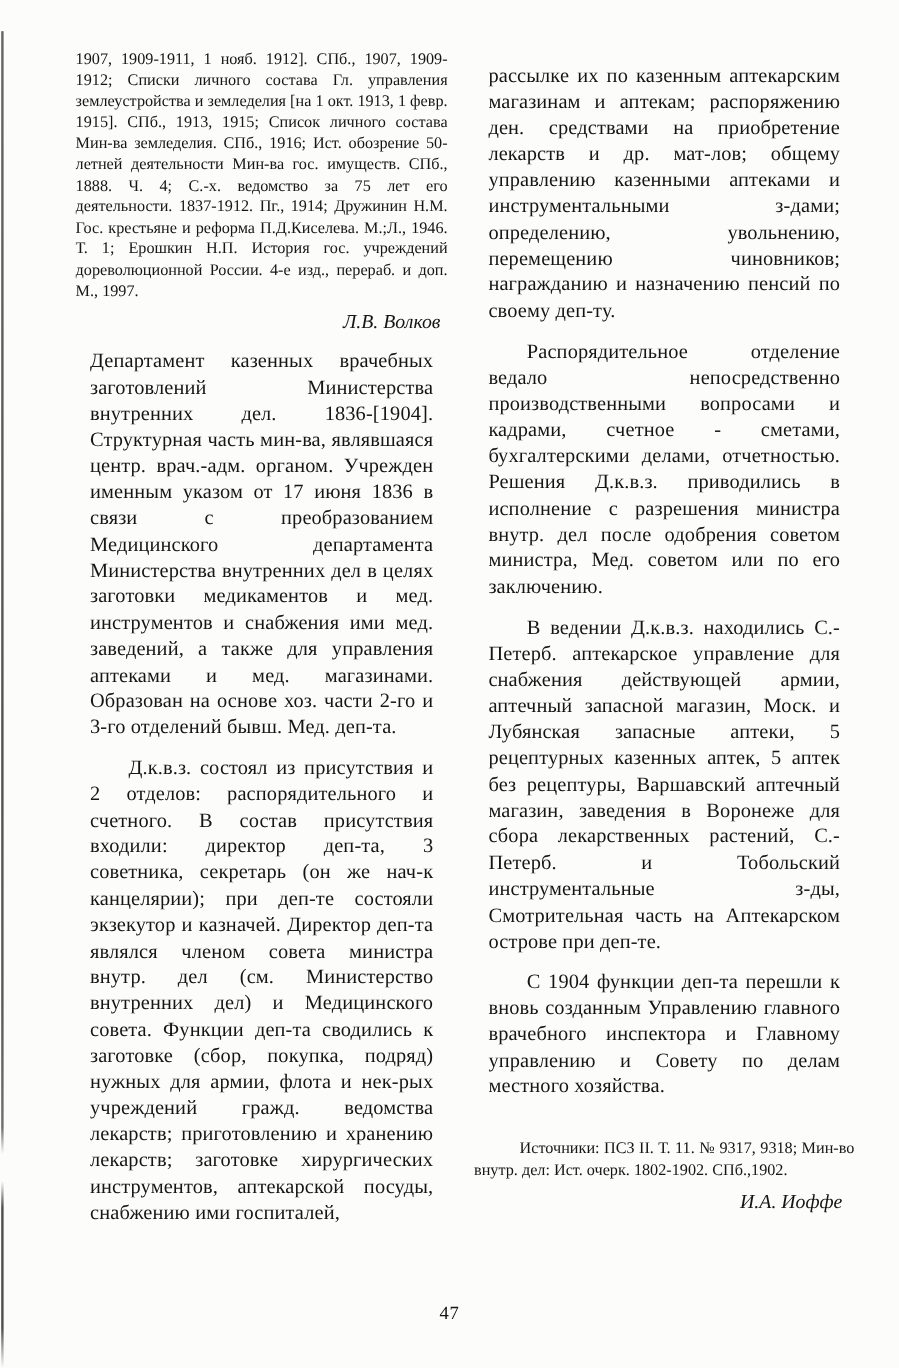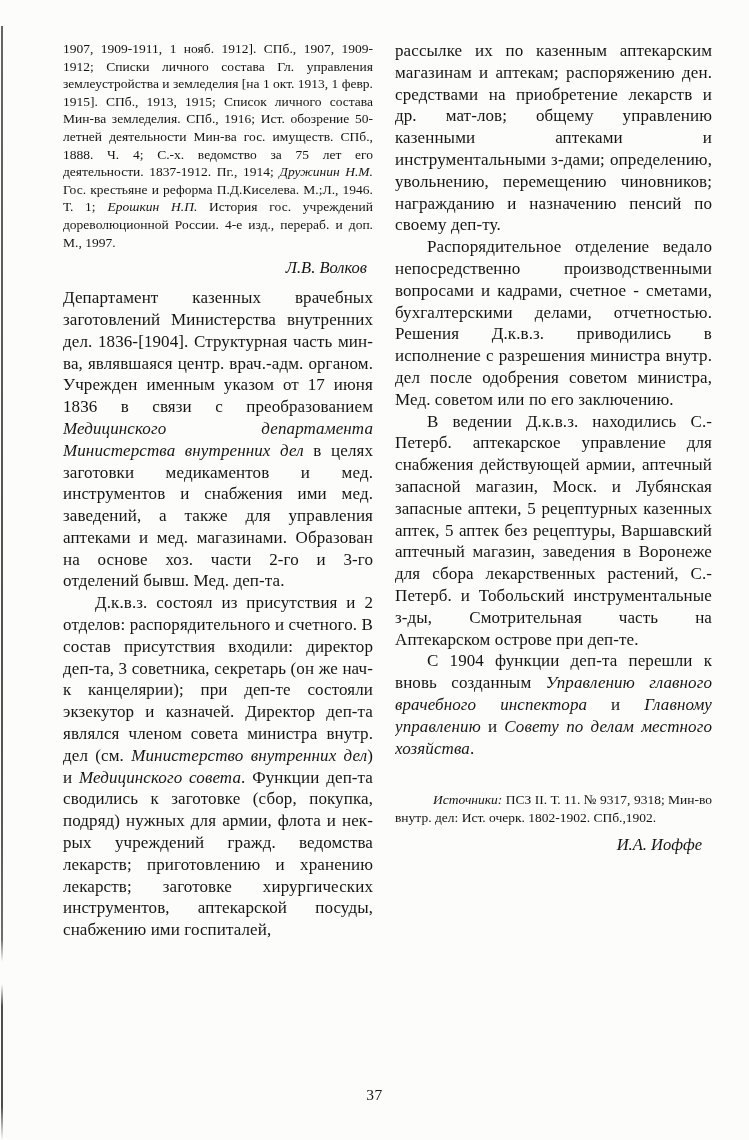--- a/index.html
+++ b/index.html
@@ -31,21 +31,21 @@
     position: absolute;
     left: 63px;
     top: 40px;
     display: flex;
     gap: 22px;
   }
   .col { overflow: hidden; }
   .col-left  { width: 310px; height: 1046px; }
   .col-right { width: 317px; height: 1050px; }
   .para {
-    margin: 0;
+    margin: 12px;
     font-size: 17px;
     line-height: 21.8px;
     text-align: justify;
     letter-spacing: 0.1px;
   }
   .indent { text-indent: 32px; }
   .bib {
     margin: 0;
     font-size: 13.5px;
     line-height: 17.6px;
@@ -57,21 +57,21 @@
   }
   .author {
     margin: 7px 6px 9px 0;
     font-size: 16.5px;
     font-style: italic;
     text-align: right;
   }
   .author-right { margin: 9px 10px 28px 0; }
   .heading-para { line-height: 23.5px; }
   .bd { font-weight: normal; }
-  .it { font-style: italic; }
+  .it { }
   .page-number {
     position: absolute;
     left: 0;
     right: 0;
     top: 1086px;
     text-align: center;
     font-size: 15.5px;
     letter-spacing: 0.5px;
   }
 </style>
@@ -95,15 +95,15 @@
       <p class="para"><span>рассылке их по казенным аптекарским магазинам и аптекам; распоряжению ден. средствами на приобретение лекарств и др. мат-лов; общему управлению казенными аптеками и инструментальными з-дами; определению, увольнению, перемещению чиновников; награжданию и назначению пенсий по своему деп-ту.</span></p>
       <p class="para indent"><span>Распорядительное отделение ведало непосредственно производственными вопросами и кадрами, счетное - сметами, бухгалтерскими делами, отчетностью. Решения Д.к.в.з. приводились в исполнение с разрешения министра внутр. дел после одобрения советом министра, Мед. советом или по его заключению.</span></p>
       <p class="para indent"><span>В ведении Д.к.в.з. находились С.-Петерб. аптекарское управление для снабжения действующей армии, аптечный запасной магазин, Моск. и Лубянская запасные аптеки, 5 рецептурных казенных аптек, 5 аптек без рецептуры, Варшавский аптечный магазин, заведения в Воронеже для сбора лекарственных растений, С.-Петерб. и Тобольский инструментальные з-ды, Смотрительная часть на Аптекарском острове при деп-те.</span></p>
       <p class="para indent"><span>С 1904 функции деп-та перешли к вновь созданным </span><span class="it">Управлению главного врачебного инспектора</span><span> и </span><span class="it">Главному управлению</span><span> и </span><span class="it">Совету по делам местного хозяйства</span><span>.</span></p>
       <p class="bib sources"><span class="it">Источники:</span><span> ПСЗ II. Т. 11. № 9317, 9318; Мин-во внутр. дел: Ист. очерк. 1802-1902. СПб.,1902.</span></p>
       <p class="author author-right">И.А. Иоффе</p>
     </div>
 
   </div>
 
-  <div class="page-number">37</div>
+  <div class="page-number">47</div>
 
 </div>
 
 </body></html>

